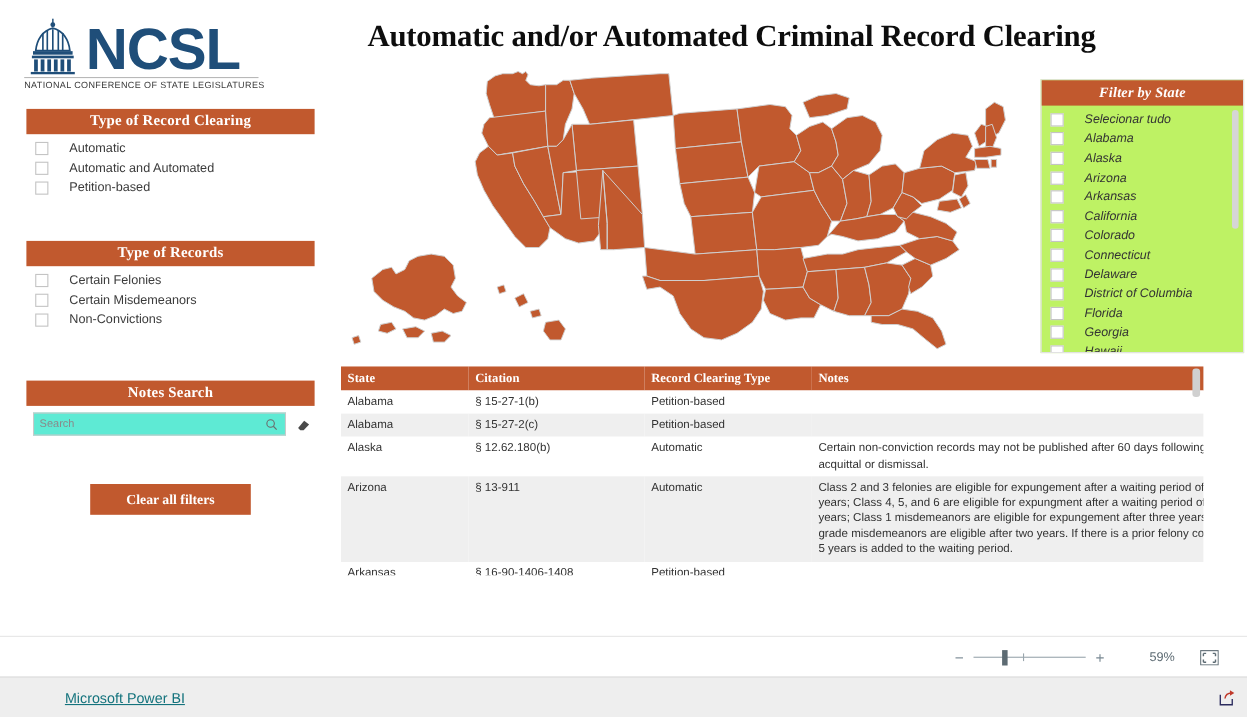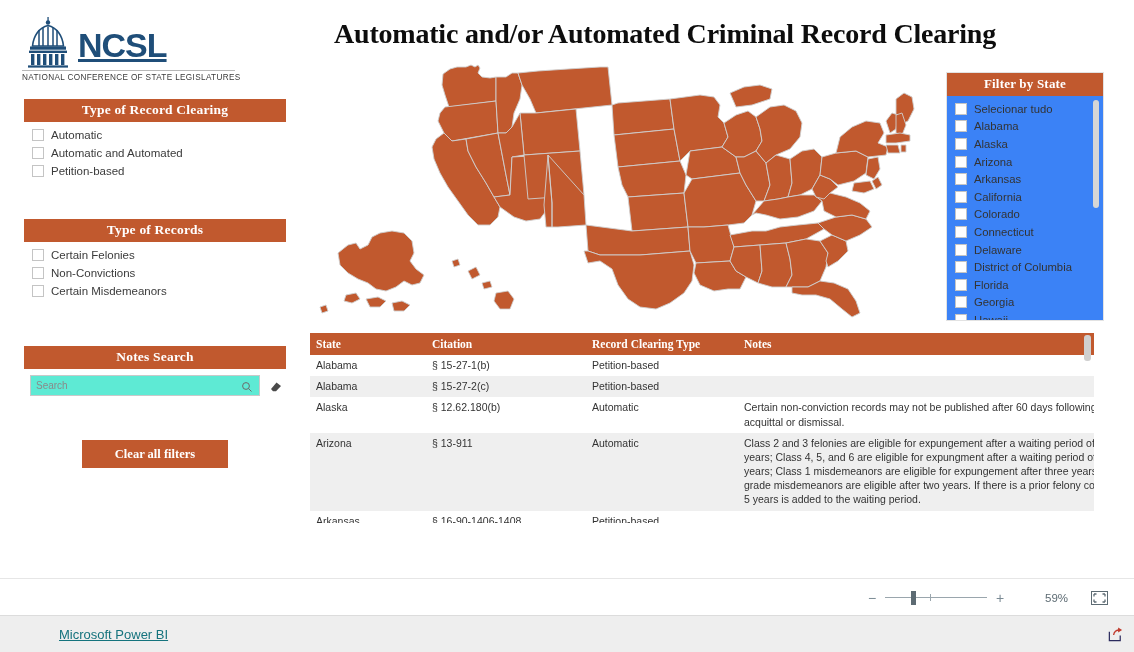--- a/index.html
+++ b/index.html
@@ -37,26 +37,25 @@
   }
   .logo-dome {
     width: 54px;
     height: 52px;
     position: relative;
     flex: none;
   }
   .logo-word {
     font-family: "Liberation Sans", sans-serif;
     font-weight: bold;
-    font-size: 34px;
+    font-size: 53px;
     line-height: 45px;
     letter-spacing: -1px;
     color: #1F4E79;
     margin-left: 2px;
-    text-decoration: underline;
   }
   .logo-tagline {
     margin-top: 2px;
     font-size: 8.2px;
     letter-spacing: 0.35px;
     color: #3a3a3a;
     white-space: nowrap;
     border-top: 1px solid #b8b8b8;
     padding-top: 2px;
     text-align: center;
@@ -91,20 +90,21 @@
     letter-spacing: 0.2px;
   }
   .slicer-list {
     padding-top: 4px;
   }
   .slicer-item {
     display: flex;
     align-items: center;
     height: 18px;
     padding-left: 8px;
+    gap: 12px;
   }
   .cb {
     width: 10px;
     height: 10px;
     border: 1px solid #c4c4c4;
     background: #ffffff;
     flex: none;
     margin-right: 7px;
   }
   .slicer-label {
@@ -177,25 +177,26 @@
     position: absolute;
     left: 300px; top: 55px;
     width: 630px;
     height: 270px;
   }
   .map-visual svg { width: 100%; height: 100%; display: block; }
 
   
   #panel-filter-state {
     left: 946px; top: 72px;
-    width: 158px;
+    width: 185px;
     height: 249px;
     border: 1px solid #e2e2e2;
-    background: #3b82f6;
+    background: #bef264;
     box-sizing: border-box;
+    font-style: italic;
   }
   #panel-filter-state .panel-header { font-size: 13px; }
   .state-list {
     position: relative;
     height: 224px;
     overflow: hidden;
     padding-top: 4px;
     box-sizing: border-box;
   }
   .state-list .slicer-item { height: 17.6px; }
@@ -410,25 +411,25 @@
 
   <div class="panel" id="panel-type-records">
     <div class="panel-header">Type of Records</div>
     <div class="slicer-list">
       <div class="slicer-item">
         <span class="cb"></span>
         <span class="slicer-label">Certain Felonies</span>
       </div>
       <div class="slicer-item">
         <span class="cb"></span>
+        <span class="slicer-label">Certain Misdemeanors</span>
+      </div>
+      <div class="slicer-item">
+        <span class="cb"></span>
         <span class="slicer-label">Non-Convictions</span>
-      </div>
-      <div class="slicer-item">
-        <span class="cb"></span>
-        <span class="slicer-label">Certain Misdemeanors</span>
       </div>
     </div>
   </div>
 
   <div class="panel" id="panel-notes-search">
     <div class="panel-header">Notes Search</div>
     <div class="search-row">
       <div class="search-box">
         <input type="text" placeholder="Search" style="">
         <span class="search-mag">

